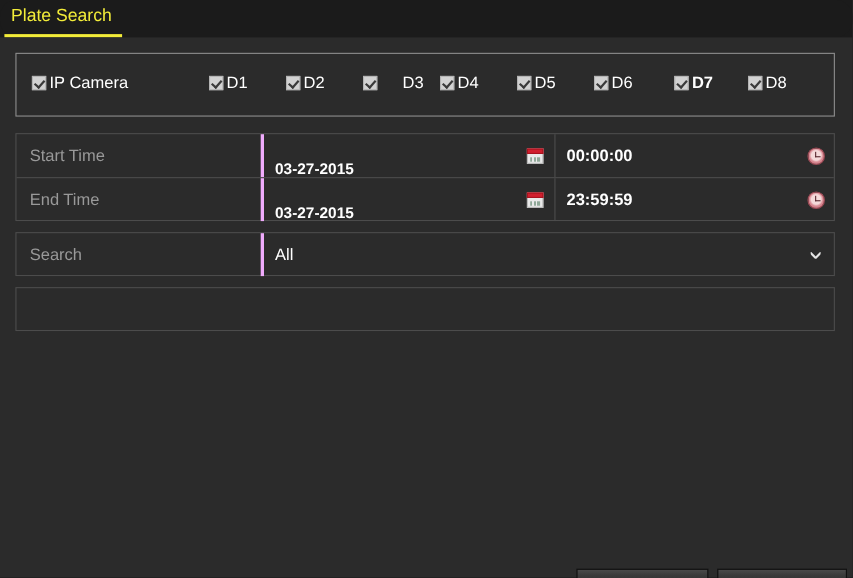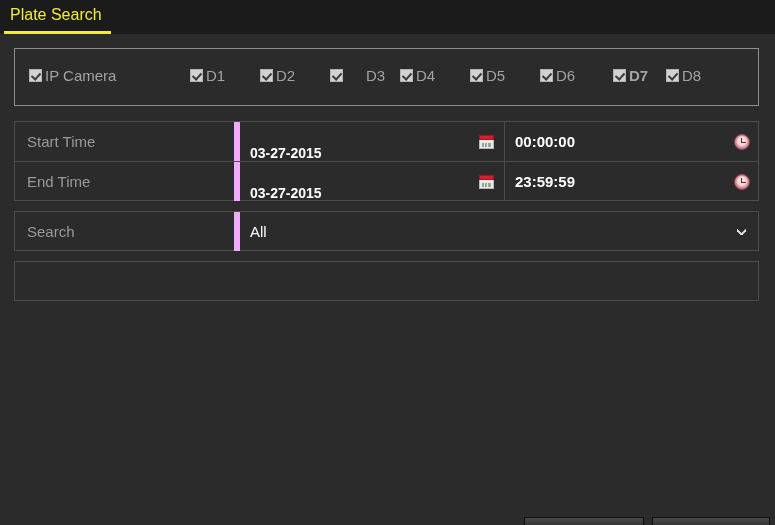--- a/index.html
+++ b/index.html
@@ -58,21 +58,21 @@
     background: #2b2b2b;
   }
   .cam-item {
     position: absolute;
     top: 19px;
     display: flex;
     align-items: center;
     white-space: nowrap;
   }
   .cam-label {
-    color: #a3a3a3;
+    color: #ffffff;
     font-size: 15px;
     line-height: 15px;
     margin-left: 3px;
   }
 
   .cbox {
     width: 13px; height: 13px;
     background: #d2d2d2;
     border: 1px solid #b4b4b4;
     box-sizing: border-box;
@@ -106,21 +106,21 @@
     position: relative;
     height: 39px;
     display: flex;
     align-items: stretch;
   }
   #group-time .frow:first-child { border-bottom: 1px solid #4c4c4c; }
 
   .flabel {
     width: 225px;
     flex: 0 0 225px;
-    border-right: 6px solid #f0abfc;
+    border-right: 3px solid #f0abfc;
     box-sizing: border-box;
     color: #999999;
     font-size: 15px;
     display: flex;
     align-items: center;
     padding-left: 12px;
   }
   .fvalue {
     flex: 1 1 auto;
     position: relative;
@@ -295,21 +295,21 @@
     <div class="cam-item" style="left:525px;">
       <span class="cbox"></span>
       <span class="cam-label">D6</span>
     </div>
 
     <div class="cam-item" style="left:598px;font-weight:bold;">
       <span class="cbox"></span>
       <span class="cam-label">D7</span>
     </div>
 
-    <div class="cam-item" style="left:651px;">
+    <div class="cam-item" style="left:665px;">
       <span class="cbox"></span>
       <span class="cam-label">D8</span>
     </div>
   </div>
 
   <div class="fgroup" id="group-time">
 
     <div class="frow">
       <div class="flabel">Start Time</div>
       <div class="date-cell">

